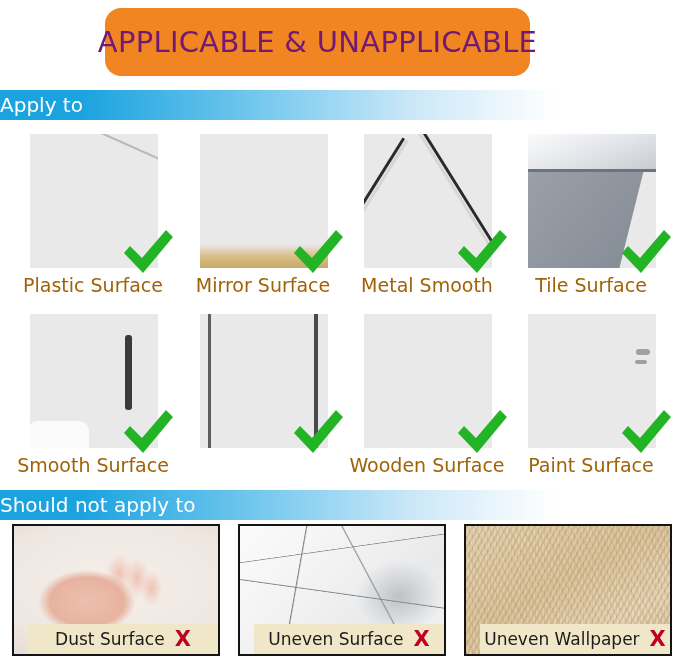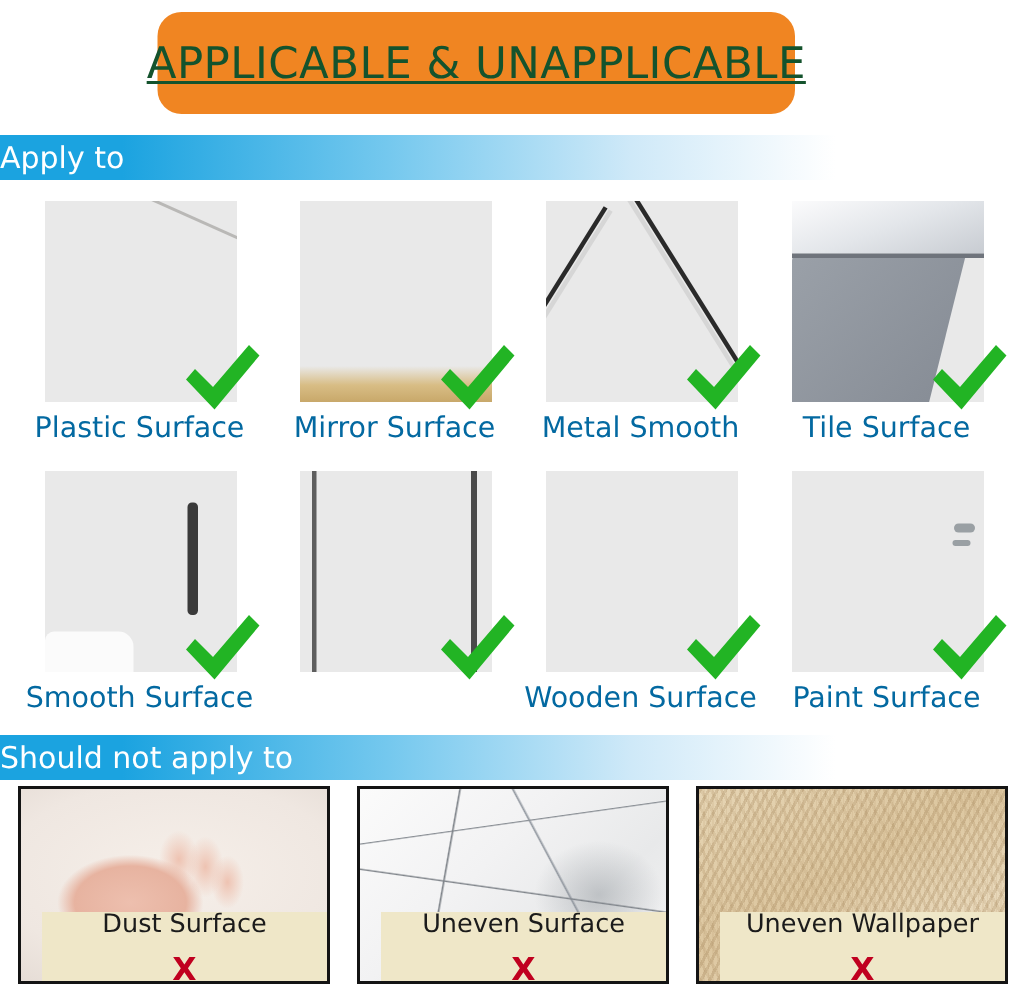--- a/index.html
+++ b/index.html
@@ -9,24 +9,23 @@
     font-family:"Liberation Sans","DejaVu Sans",sans-serif;
     overflow:hidden;position:relative;
   }
   
   #title-banner{
     position:absolute;left:105px;top:8px;width:425px;height:68px;
     background:#F08522;border-radius:16px;
     display:flex;align-items:center;justify-content:center;
   }
   #title-text{
-    color:#14532d;font-size:29px;letter-spacing:.3px;
+    color:#701a75;font-size:29px;letter-spacing:.3px;
     font-weight:400;white-space:nowrap;
     font-family:"DejaVu Sans","Liberation Sans",sans-serif;
-    text-decoration:underline;
   }
   
   .section-bar{
     position:absolute;left:0;height:30px;width:100%;
     background:linear-gradient(to right,#1BA3E0 0%,#1BA3E0 12%,#74C8EE 38%,#CFE9F8 62%,#FFFFFF 82%,#FFFFFF 100%);
     display:flex;align-items:center;
   }
   .section-bar span{
     color:#FFFFFF;font-size:20px;white-space:nowrap;
     font-family:"DejaVu Sans","Liberation Sans",sans-serif;
@@ -37,21 +36,21 @@
   
   #apply-grid{position:absolute;left:0;top:128px;width:679px;}
   .grid-row{position:relative;height:180px;}
   .cell{position:absolute;top:0;width:170px;height:180px;}
   .cell .thumb{
     position:absolute;left:22px;top:6px;width:128px;height:134px;
     overflow:hidden;background:#e9e9e9;
   }
   .cell .cap{
     position:absolute;left:0;top:146px;width:170px;text-align:center;
-    font-size:19px;color:#0369a1;white-space:nowrap;
+    font-size:19px;color:#a16207;white-space:nowrap;
     font-family:"DejaVu Sans","Liberation Sans",sans-serif;
   }
   .check{
     position:absolute;left:112px;top:100px;width:56px;height:48px;
     pointer-events:none;
   }
   
   .t-plastic{
     background:
       radial-gradient(ellipse 70% 58% at 46% 48%, #f4f4f2 0%, #ececea 62%, #dedcda 78%, #cfcdcb 100%),
@@ -139,23 +138,23 @@
     box-shadow:-2px 10px 0 -1px #9aa0a4;
   }
   
   #deny-row{position:absolute;left:0;top:524px;width:679px;height:136px;}
   .deny-card{
     position:absolute;top:0;width:204px;height:128px;
     border:2px solid #141414;background:#ffffff;overflow:hidden;
   }
   .deny-img{position:absolute;left:0;top:0;width:100%;height:100%;}
   .deny-label{
-    position:absolute;left:14px;right:0;bottom:0;height:46px;
+    position:absolute;left:14px;right:0;bottom:0;height:30px;
     background:#EFE7C8;
-    display:flex;align-items:center;justify-content:center;gap:10px;flex-direction:column;
+    display:flex;align-items:center;justify-content:center;gap:10px;
   }
   .deny-label .txt{
     font-size:17px;color:#1b1b1b;white-space:nowrap;
     font-family:"DejaVu Sans","Liberation Sans",sans-serif;
   }
   .deny-label .xmark{
     font-size:21px;font-weight:bold;color:#C0001F;line-height:1;
     font-family:"DejaVu Sans","Liberation Sans",sans-serif;
   }
   .d-dust{

